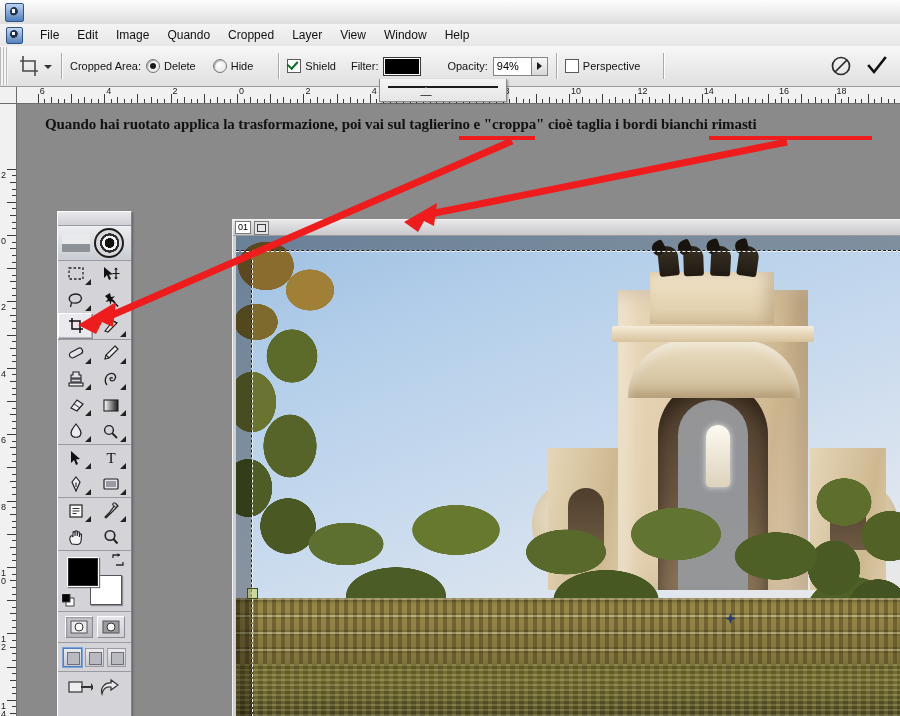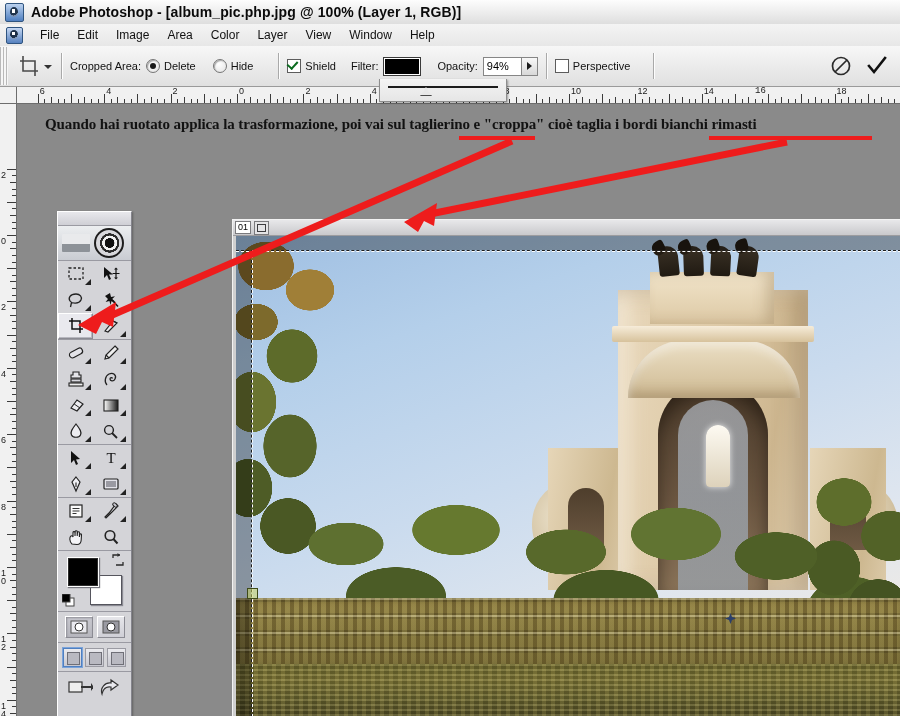--- a/index.html
+++ b/index.html
@@ -456,30 +456,29 @@
     position:absolute;left:489px;top:377px;width:11px;height:11px;z-index:8;
   }
   
   #arrows{position:absolute;left:0;top:0;width:900px;height:716px;z-index:35;pointer-events:none;}
 </style>
 </head>
 <body>
 
 <div id="titlebar">
   <div class="tb-icon"></div>
-  <div class="tb-text">Adobe Photoshop - [album_pic.php.jpg @ 100% (Layer 1, RGB)]</div>
 </div>
 
 <div id="menubar">
   <div class="mb-icon"></div>
   <div class="mi">File</div>
   <div class="mi">Edit</div>
   <div class="mi">Image</div>
-  <div class="mi">Area</div>
-  <div class="mi">Color</div>
+  <div class="mi">Quando</div>
+  <div class="mi">Cropped</div>
   <div class="mi">Layer</div>
   <div class="mi">View</div>
   <div class="mi">Window</div>
   <div class="mi">Help</div>
 </div>
 
 <div id="optionsbar">
   <div class="grip"></div>
   <div class="ob-toolicon">
     <svg width="26" height="26" viewBox="0 0 26 26">
@@ -502,21 +501,21 @@
 
   <div class="sep"></div>
 
   <div class="cbgrp">
     <span class="cbx on"></span>
     <span class="lbl">Shield</span>
   </div>
   <span class="lbl">Filter:</span>
   <div class="swatch"></div>
 
-  <span class="lbl" style="margin-left:16px">Opacity:</span>
+  <span class="lbl" style="margin-left:26px">Opacity:</span>
   <div class="opacity-box">
     <span class="val">94%</span>
     <span class="drop"></span>
   </div>
 
   <div class="sep"></div>
 
   <div class="cbgrp">
     <span class="cbx"></span>
     <span class="lbl">Perspective</span>
@@ -662,21 +661,21 @@
     <div class="htick" style="left: 708.44px; height: 4px;"></div>
     <div class="htick" style="left: 715.08px; height: 6px;"></div>
     <div class="htick" style="left: 721.72px; height: 4px;"></div>
     <div class="htick" style="left: 728.36px; height: 4px;"></div>
     <div class="htick" style="left: 735px; height: 9px;"></div>
     <div class="htick" style="left: 741.64px; height: 4px;"></div>
     <div class="htick" style="left: 748.28px; height: 6px;"></div>
     <div class="htick" style="left: 754.92px; height: 4px;"></div>
     <div class="htick" style="left: 761.56px; height: 4px;"></div>
     <div class="htick" style="left: 768.2px; height: 9px;"></div>
-    <div class="hnum" style="left: 755px; font-family: Liberation Mono, monospace;">16</div>
+    <div class="hnum" style="left: 779px;">16</div>
     <div class="htick" style="left: 774.84px; height: 4px;"></div>
     <div class="htick" style="left: 781.48px; height: 6px;"></div>
     <div class="htick" style="left: 788.12px; height: 4px;"></div>
     <div class="htick" style="left: 794.76px; height: 4px;"></div>
     <div class="htick" style="left: 801.4px; height: 9px;"></div>
     <div class="htick" style="left: 808.04px; height: 4px;"></div>
     <div class="htick" style="left: 814.68px; height: 6px;"></div>
     <div class="htick" style="left: 821.32px; height: 4px;"></div>
     <div class="htick" style="left: 827.96px; height: 4px;"></div>
     <div class="htick" style="left: 834.6px; height: 9px;"></div>

